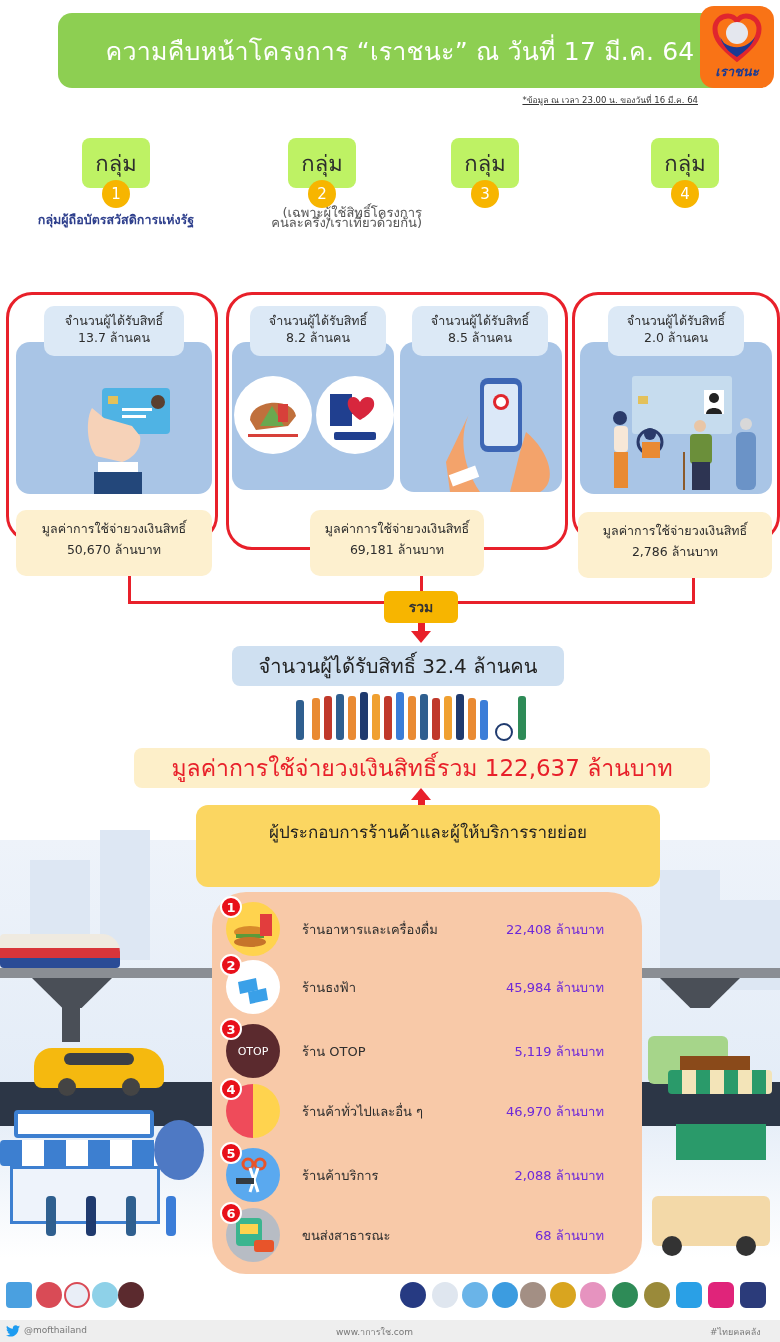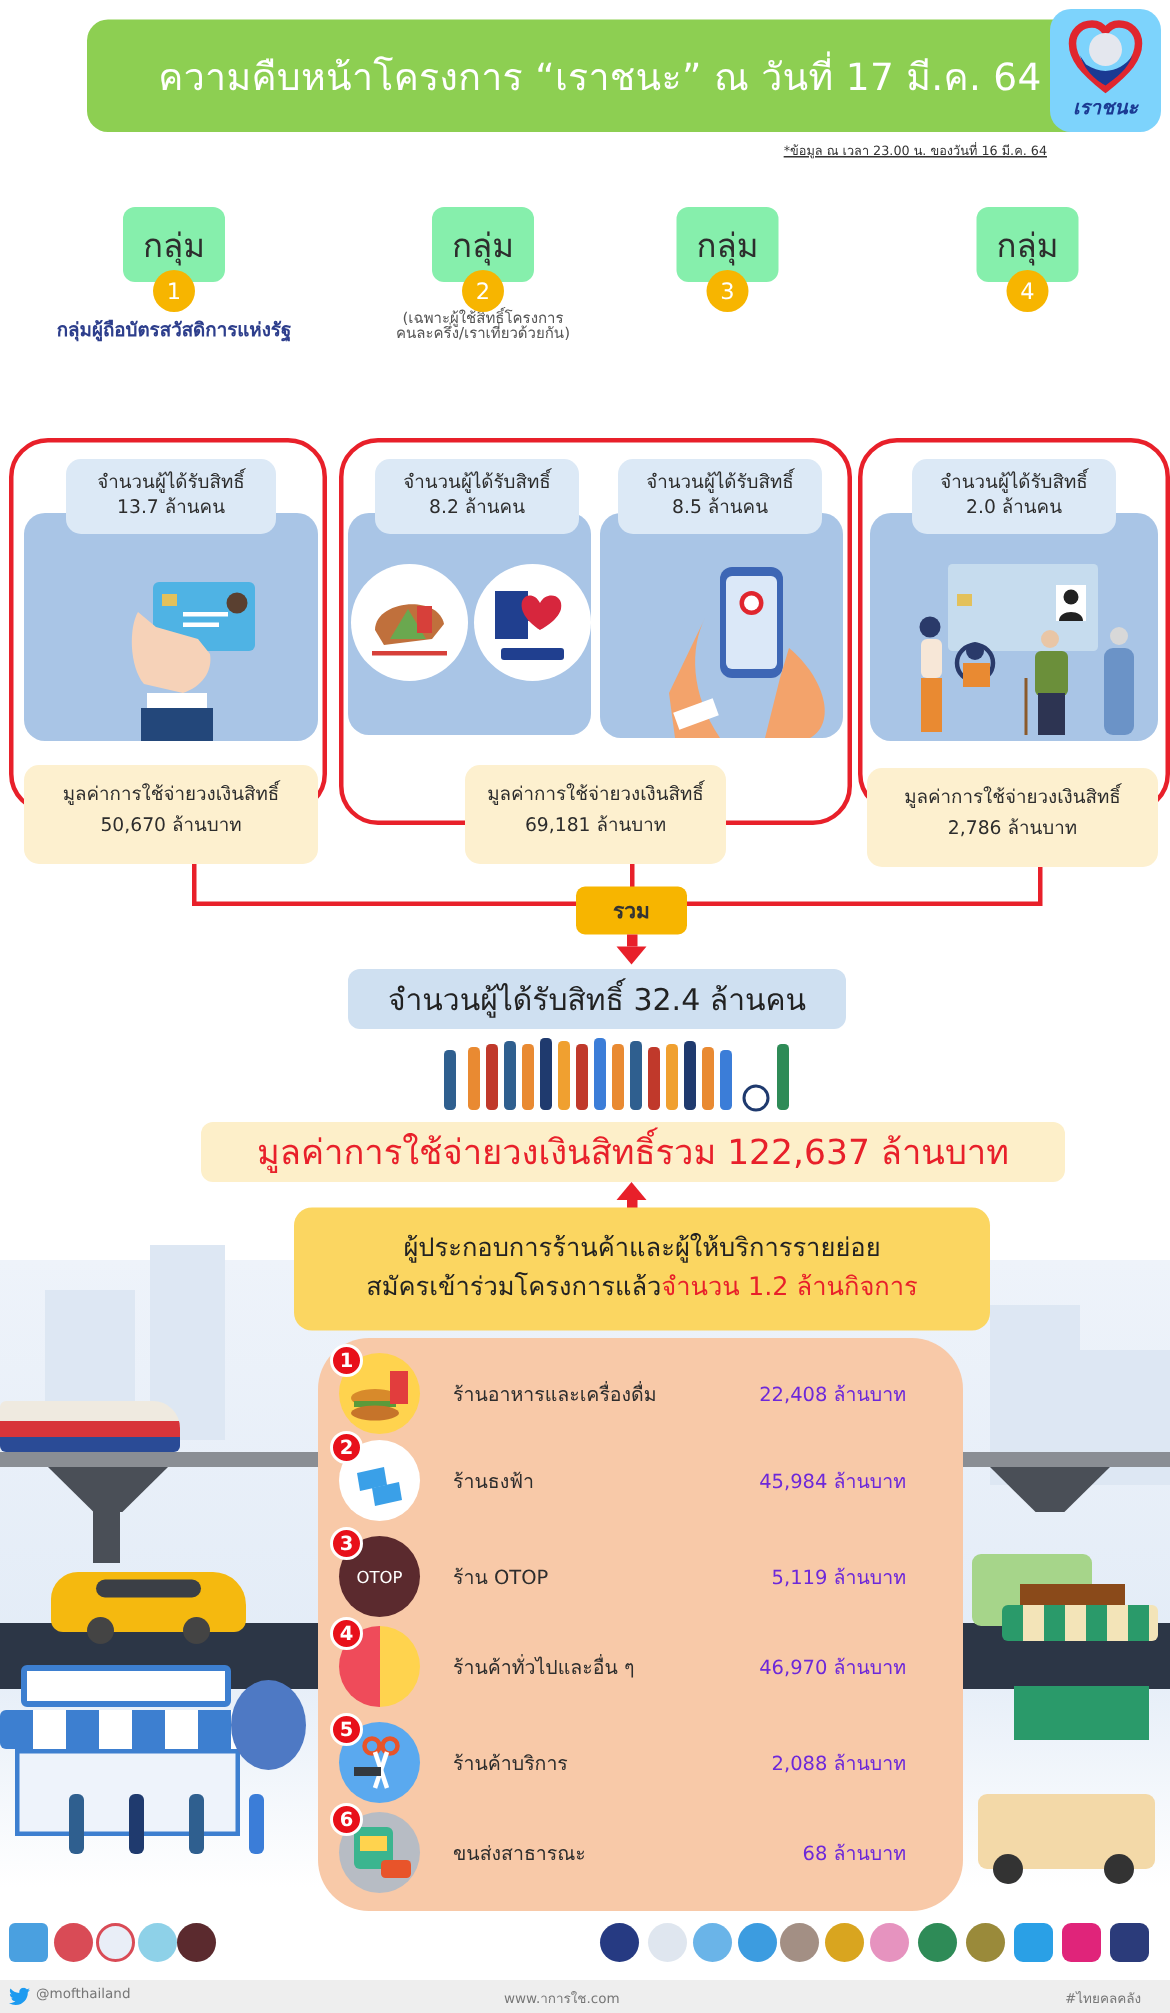--- a/index.html
+++ b/index.html
@@ -7,31 +7,31 @@
     width: 780px; height: 1342px; overflow: hidden; position: relative;
     background: #ffffff; font-family: "DejaVu Sans", "Liberation Sans", sans-serif; color: #2b2b2b;
   }
   .abs { position: absolute; }
 
   
   .title-bar {
     left: 58px; top: 13px; width: 684px; height: 75px; background: #8dcf52; border-radius: 14px;
     display: flex; align-items: center; justify-content: center; color: #fff; font-size: 25px; letter-spacing: 0.2px;
   }
-  .logo { left: 700px; top: 6px; width: 74px; height: 82px; border-radius: 14px; background: #7dd3fc; display:flex; flex-direction:column; align-items:center; justify-content:center;font-family:Liberation Serif, serif; }
+  .logo { left: 700px; top: 6px; width: 74px; height: 82px; border-radius: 14px; background: #f97316; display:flex; flex-direction:column; align-items:center; justify-content:center;font-family:Liberation Serif, serif; }
   .logo-heart { width: 50px; height: 50px; }
   .logo-text { font-size: 13px; font-weight: bold; color: #1b3a93; margin-top: -2px; font-style: italic; }
   .footnote { left: 430px; top: 93px; width: 268px; text-align: right; font-size: 8.5px; color: #333; text-decoration: underline; }
 
   
   .group-head { text-align: center; }
-  .group-tag { width: 68px; height: 50px; background: #86efac; border-radius: 8px; margin: 0 auto; font-size: 22px; color: #2d2d2d; padding-top: 8px; }
+  .group-tag { width: 68px; height: 50px; background: #bef264; border-radius: 8px; margin: 0 auto; font-size: 22px; color: #2d2d2d; padding-top: 8px; }
   .group-num { width: 28px; height: 28px; border-radius: 50%; background: #f7b500; color: #fff; font-size: 15px; margin: -8px auto 0; display:flex; align-items:center; justify-content:center; position: relative; }
   .group-desc { font-size: 12.5px; color: #2d3e8c; font-weight: bold; line-height: 15px; margin-top: 4px; }
-  .group-sub { font-size: 10px; color: #555; line-height: 10px; }
+  .group-sub { font-size: 13px; color: #555; line-height: 10px; text-align: right; }
 
   
   .frame { border: 3px solid #e8202a; border-radius: 26px; }
   .panel { background: #a9c5e6; border-radius: 14px; }
   .count-box { background: #dce9f6; border-radius: 10px; text-align: center; font-size: 12.5px; line-height: 17px; padding-top: 6px; color: #2d2d2d; }
   .value-box { background: #fdf0cf; border-radius: 10px; text-align: center; font-size: 12.5px; line-height: 21px; padding-top: 8px; color: #2d2d2d; }
 
   .line-red { background: #e8202a; }
 
   .sum-tag { left: 384px; top: 591px; width: 74px; height: 32px; background: #f7b500; border-radius: 6px; font-size: 14px; font-weight: bold; color: #333; display:flex; align-items:center; justify-content:center; }
@@ -267,21 +267,20 @@
 <div class="abs" style="left:680px;top:1056px;width:70px;height:14px;background:#8a4a1a;"></div>
 <div class="abs" style="left:668px;top:1070px;width:104px;height:24px;background:repeating-linear-gradient(90deg,#2a9a6a 0 14px,#f3e4b8 14px 28px);border-radius:4px;"></div>
 <div class="abs" style="left:676px;top:1124px;width:90px;height:36px;background:#2a9a6a;"></div>
 <div class="abs" style="left:652px;top:1196px;width:118px;height:50px;background:#f3d9a8;border-radius:6px;">
   <div style="position:absolute;left:10px;bottom:-10px;width:20px;height:20px;border-radius:50%;background:#333;"></div>
   <div style="position:absolute;right:14px;bottom:-10px;width:20px;height:20px;border-radius:50%;background:#333;"></div>
 </div>
 
 <div class="abs merchant-box">
   <div>ผู้ประกอบการร้านค้าและผู้ให้บริการรายย่อย</div>
-  <div><span>สมัครเข้าร่วมโครงการแล้ว</span><span class="hl">จำนวน 1.2 ล้านกิจการ</span></div>
 </div>
 
 <div class="abs list-panel">
   <div class="row" style="top:8px;">
     <div class="row-icon" style="background:#ffd34e;">
       <svg width="54" height="54" viewBox="0 0 54 54">
           <ellipse cx="24" cy="30" rx="16" ry="6" fill="#d88a2b"></ellipse>
           <rect x="10" y="32" width="28" height="4" fill="#5b9a3a"></rect>
           <ellipse cx="24" cy="40" rx="16" ry="5" fill="#c6742a"></ellipse>
           <rect x="34" y="12" width="12" height="22" fill="#e23d3d"></rect>

